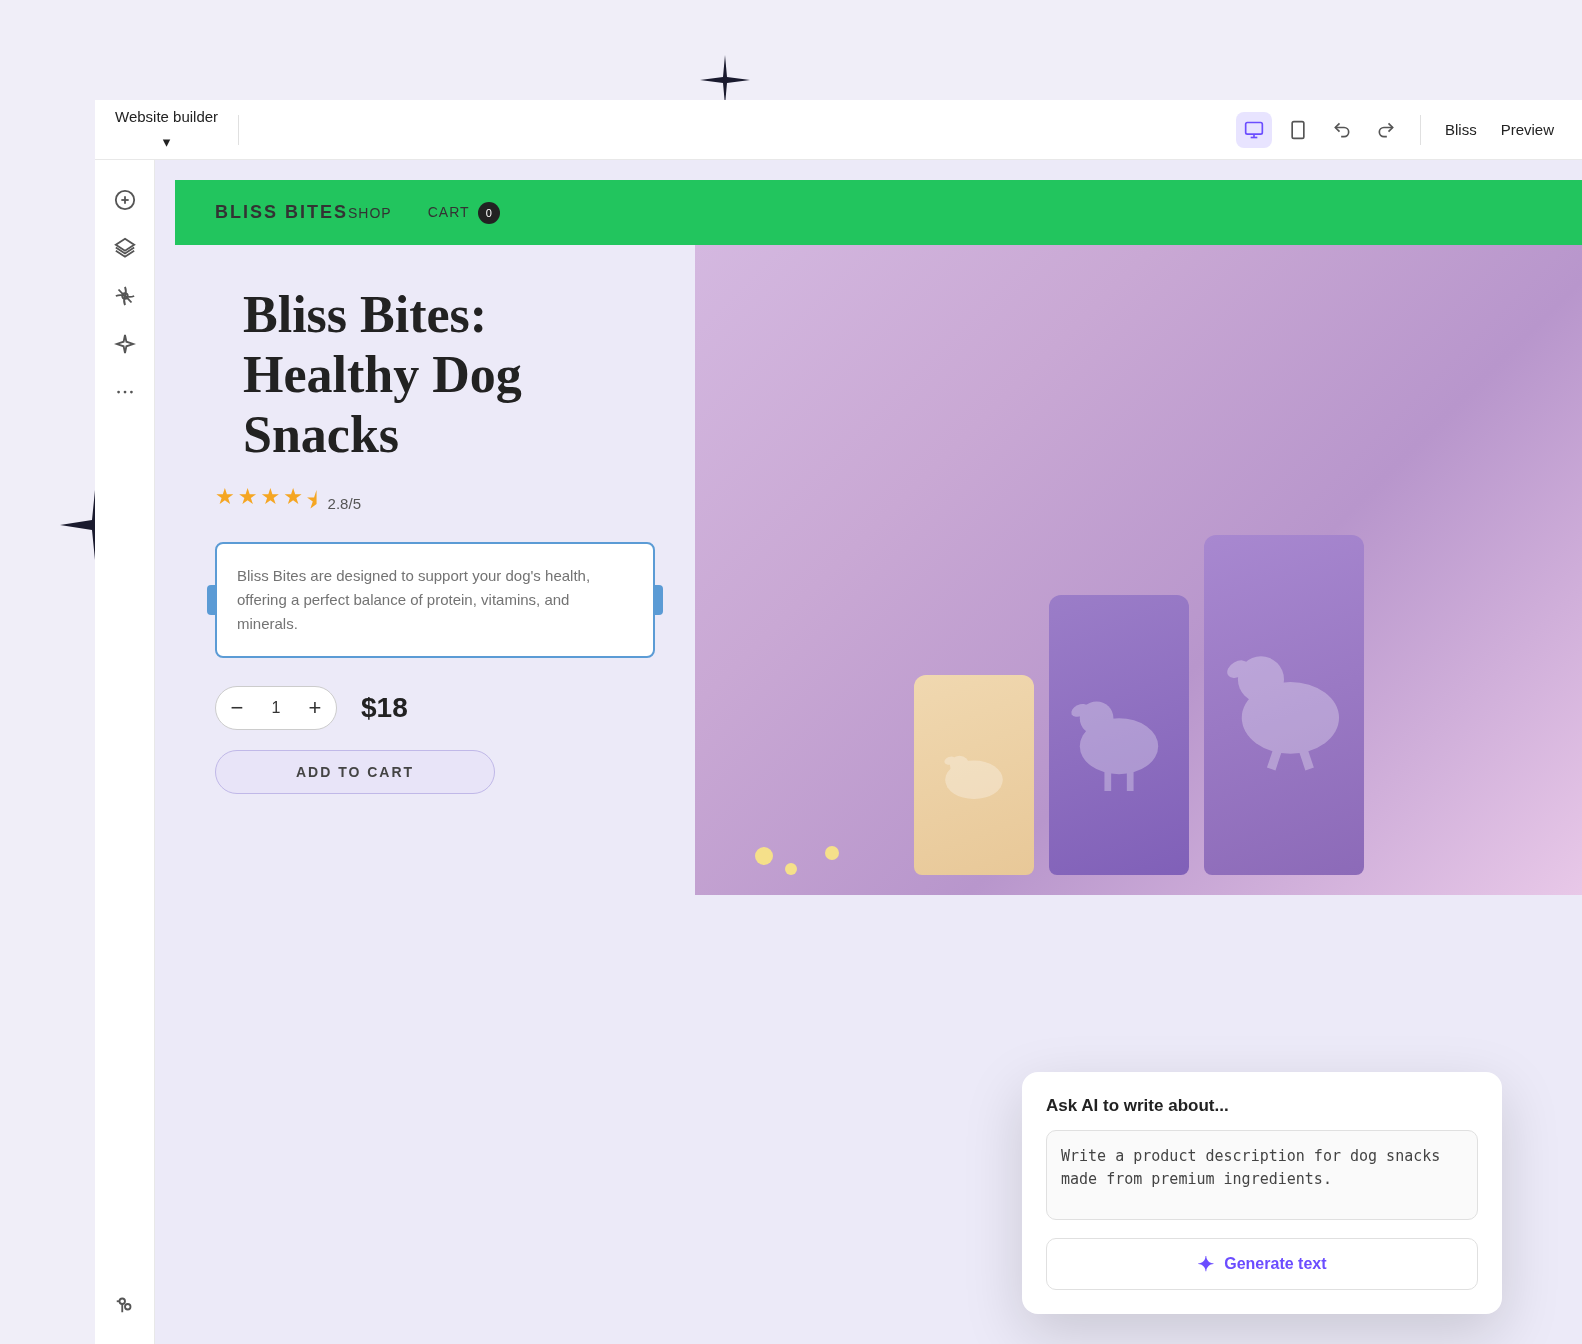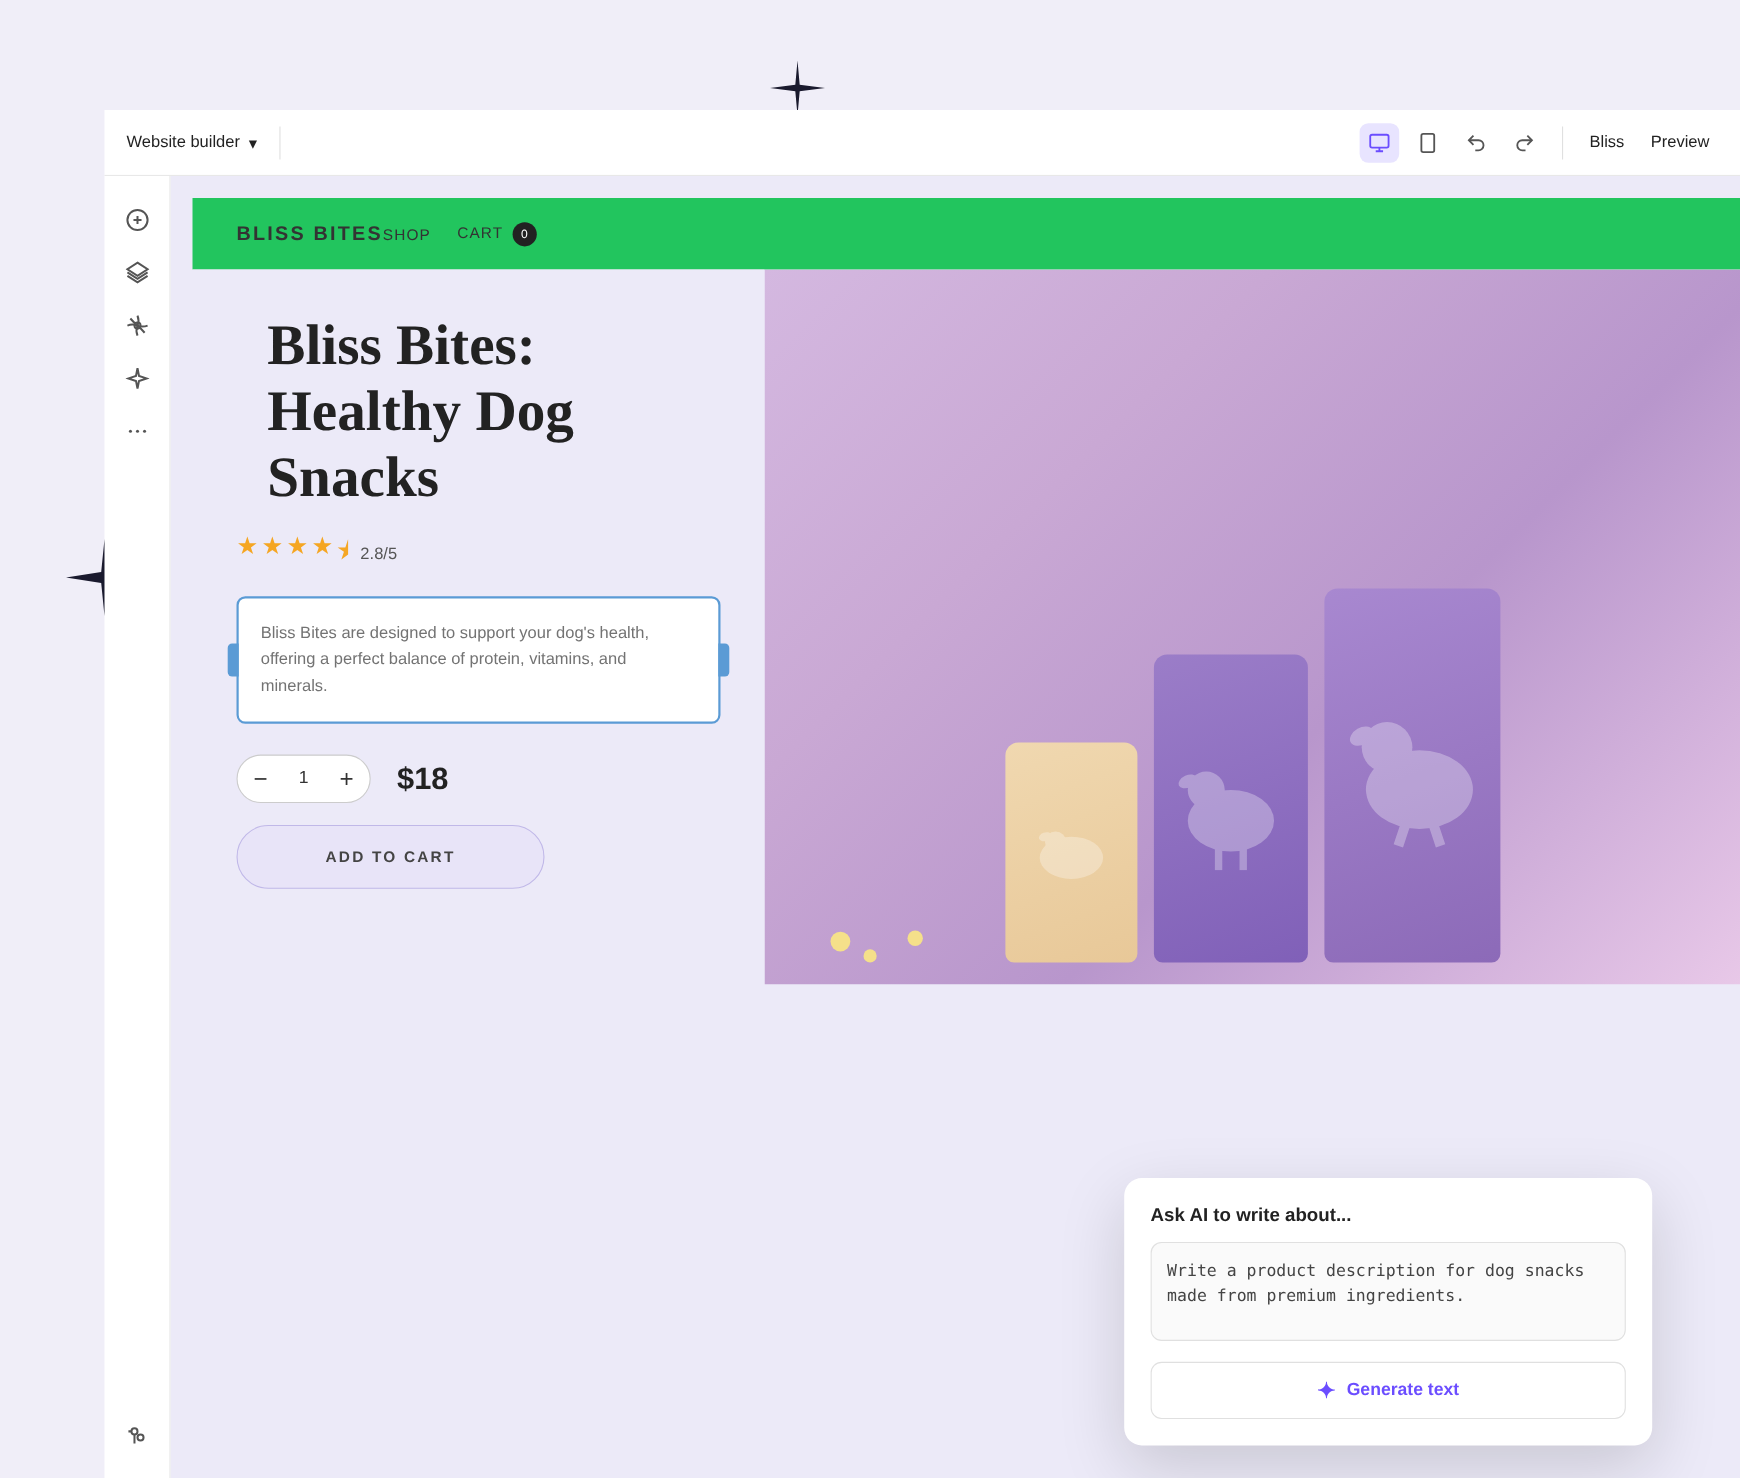--- a/index.html
+++ b/index.html
@@ -51,20 +51,21 @@
       gap: 12px;
       z-index: 10;
     }
     .toolbar-brand {
       display: flex;
       align-items: center;
       gap: 8px;
       font-size: 15px;
       font-weight: 500;
       color: #222;
+      flex-direction: column;
     }
     .toolbar-divider {
       width: 1px;
       height: 30px;
       background: #e0e0e0;
       margin: 0 8px;
     }
     .toolbar-spacer { flex: 1; }
     .toolbar-icons {
       display: flex;
@@ -174,21 +175,21 @@
     .site-logo {
       font-size: 18px;
       font-weight: 600;
       letter-spacing: 2px;
       color: #333;
       text-transform: uppercase;
     }
     .site-nav-links {
       display: flex;
       align-items: center;
-      gap: 24px;
+      gap: 36px;
     }
     .site-nav-link {
       font-size: 14px;
       font-weight: 500;
       color: #333;
       letter-spacing: 1px;
       cursor: pointer;
     }
     .site-cart-badge {
       display: inline-flex;
@@ -367,21 +368,21 @@
     }
     .price {
       font-size: 28px;
       font-weight: 600;
       color: #222;
     }
 
     
     .add-to-cart-btn {
       width: 280px;
-      height: 58px;
+      height: 44px;
       background: #e8e4f8;
       border: 1.5px solid #c0b8e8;
       border-radius: 50px;
       font-size: 14px;
       font-weight: 600;
       letter-spacing: 2px;
       color: #444;
       cursor: pointer;
       display: flex;
       align-items: center;

